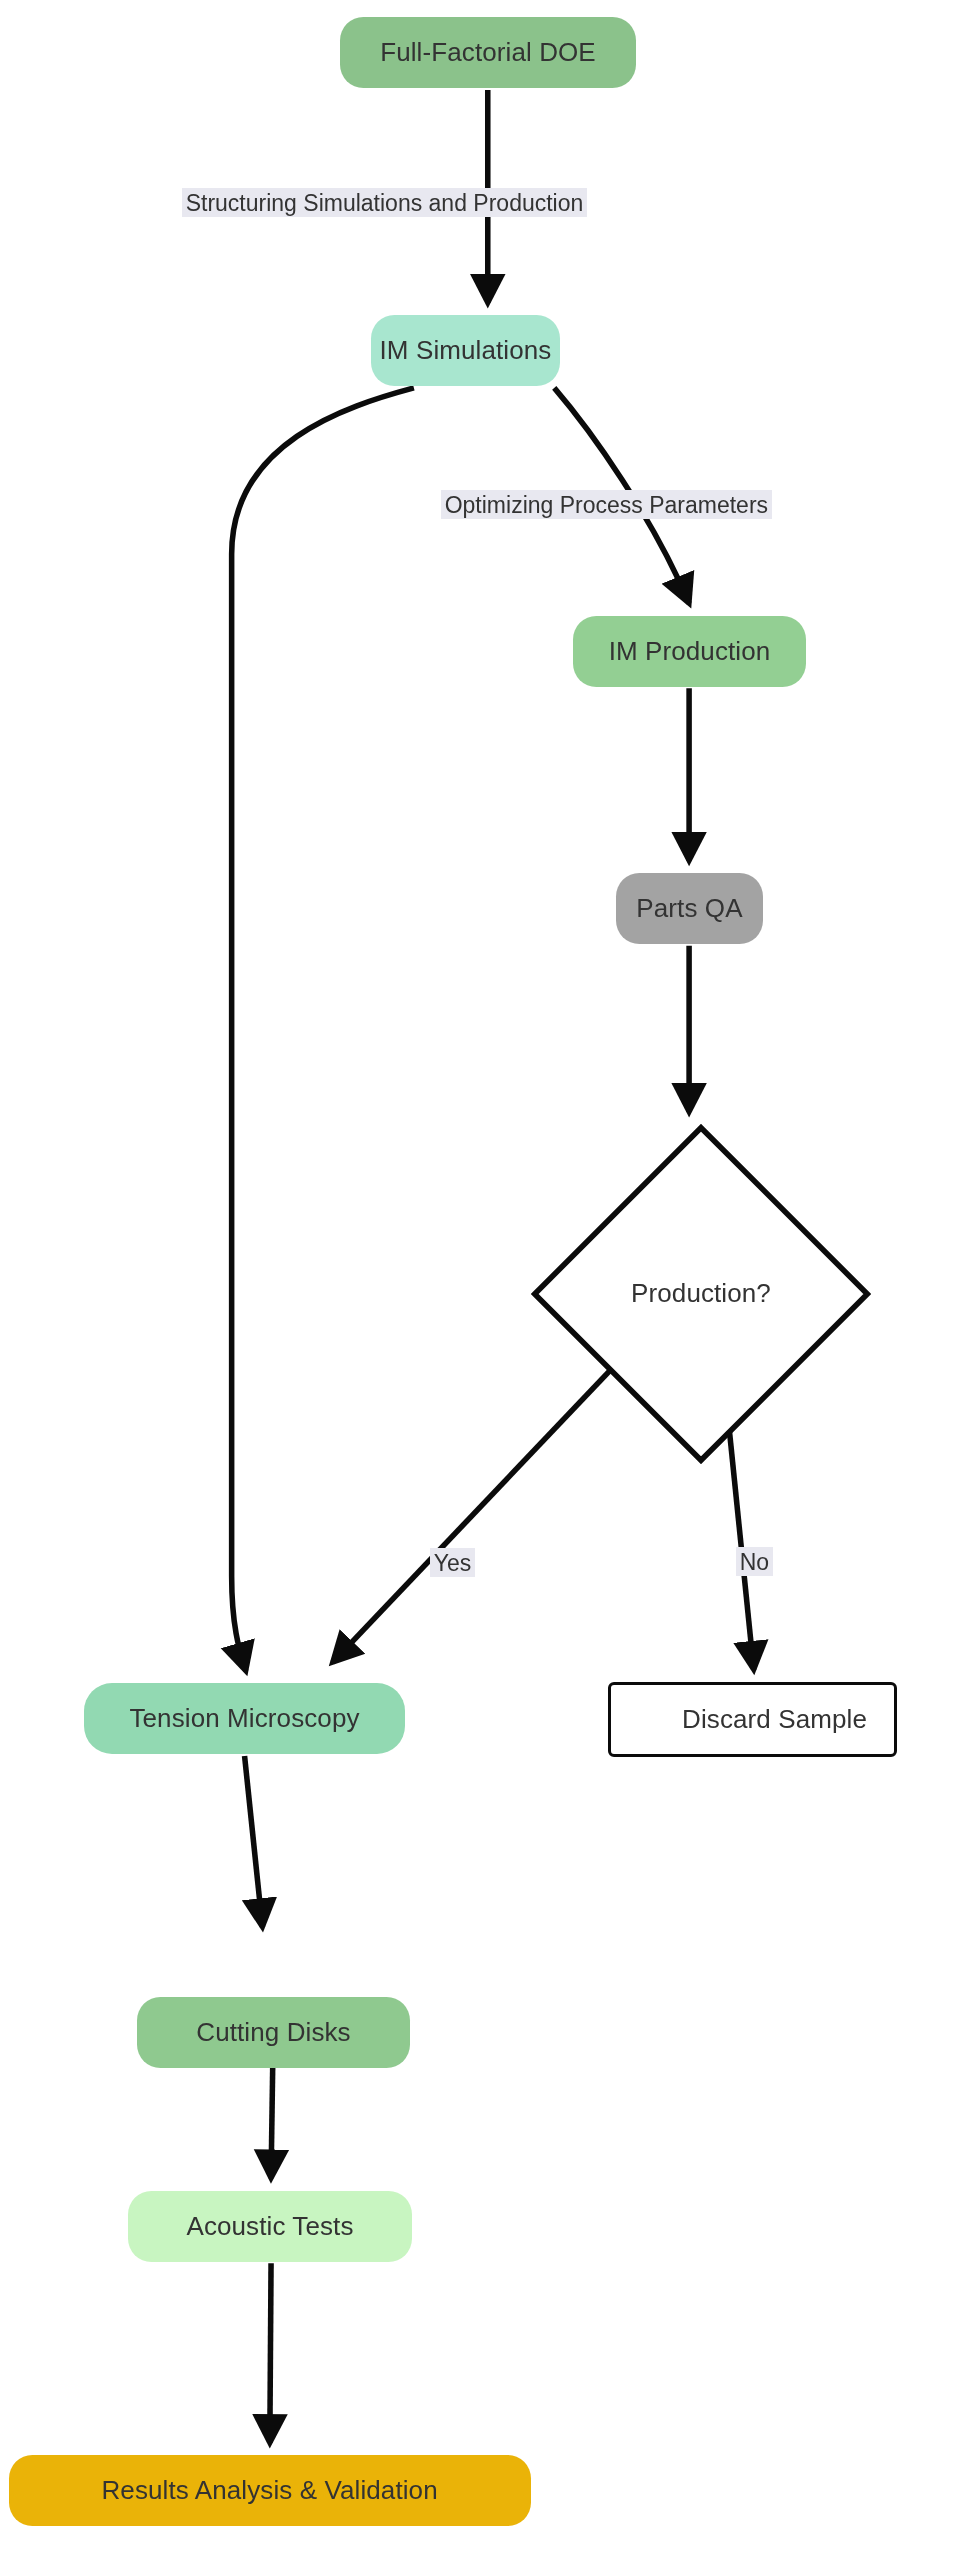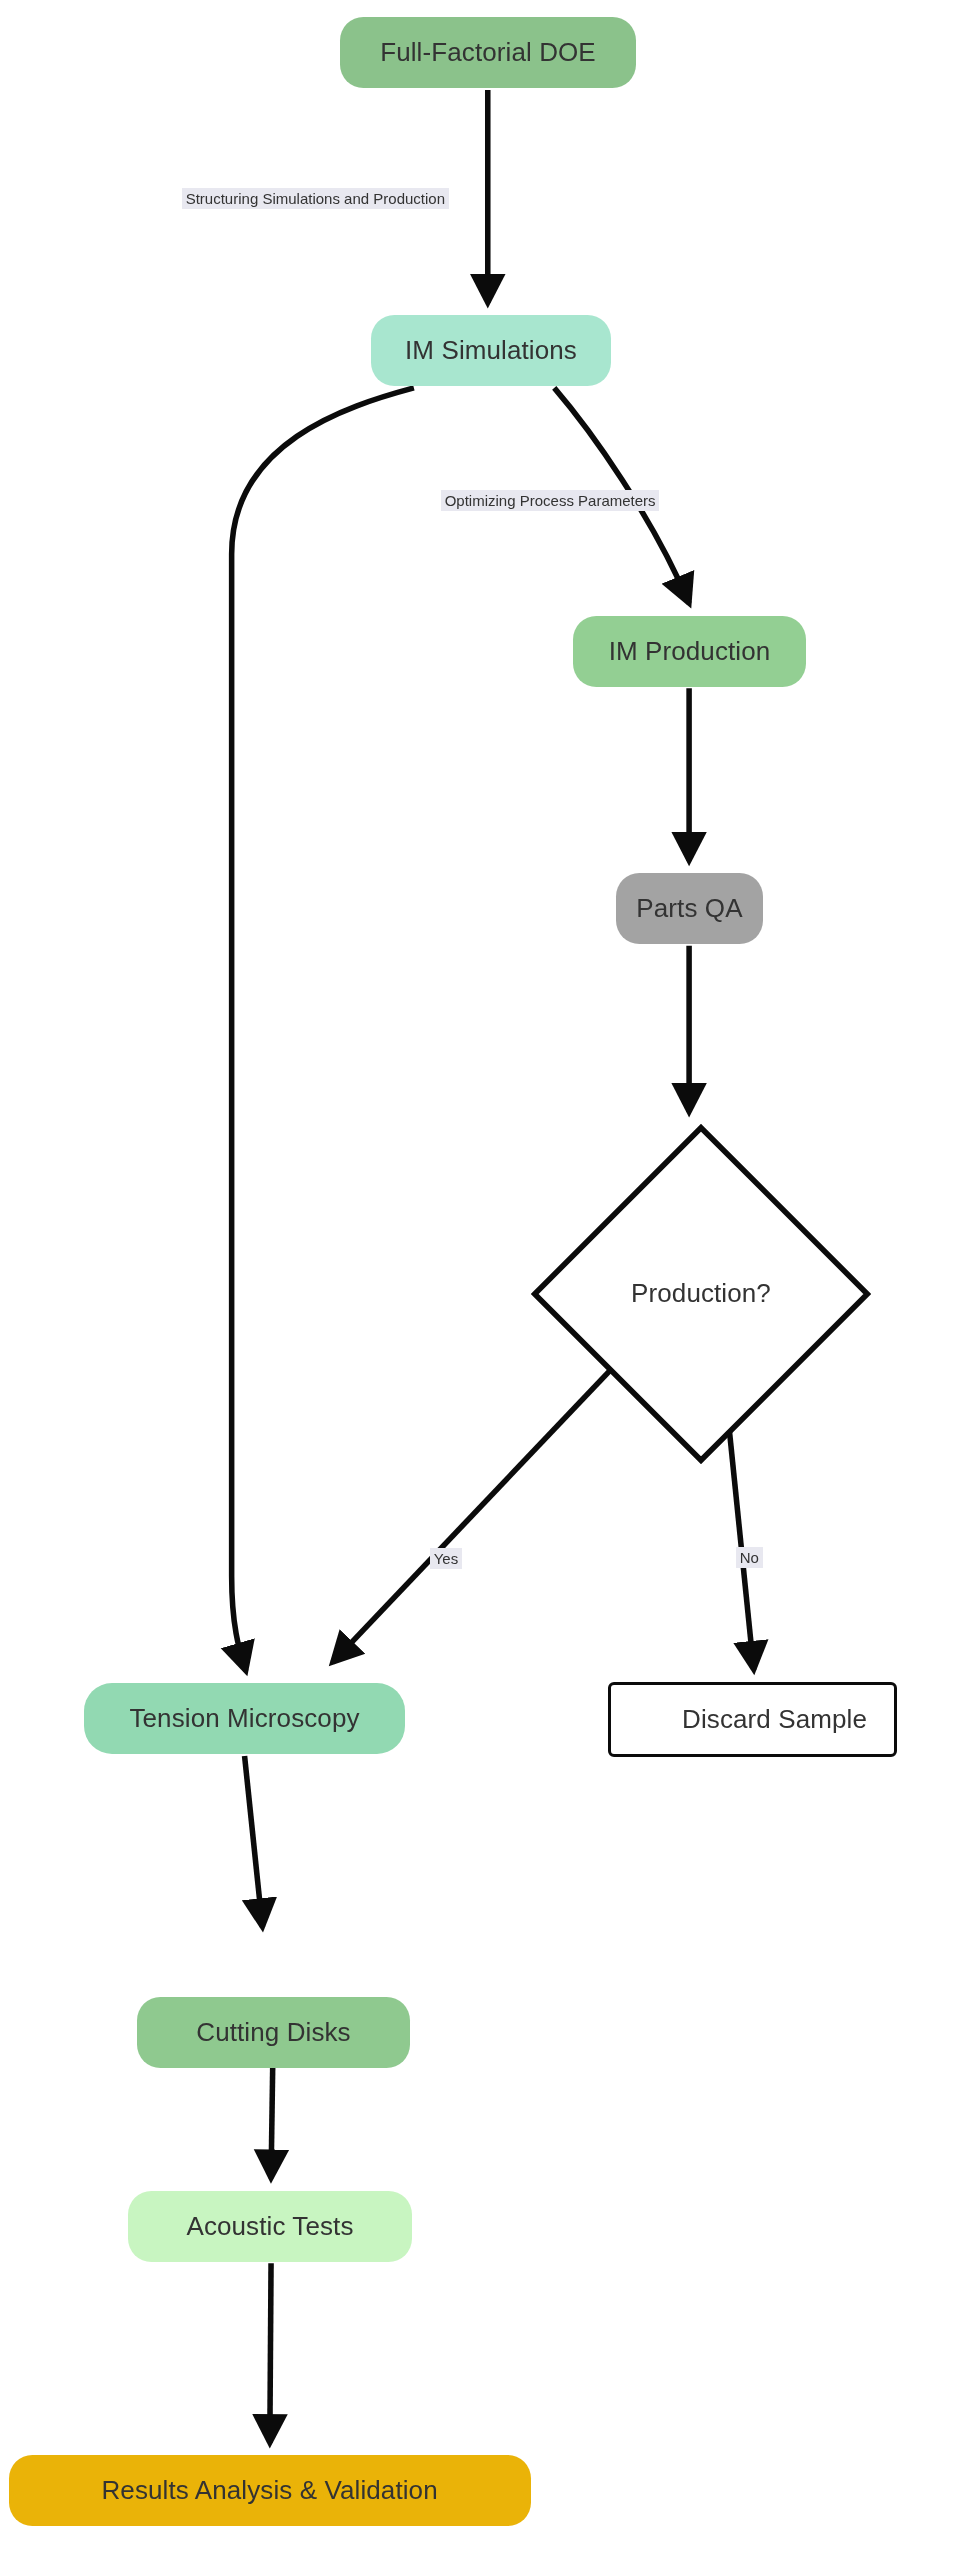--- a/index.html
+++ b/index.html
@@ -60,21 +60,21 @@
     height: 100%;
   }
   .diamond-label {
     position: relative;
     z-index: 2;
   }
   .edge-label {
     position: absolute;
     background: #e8e8f0;
     color: #333333;
-    font-size: 15px;
+    font-size: 23px;
     line-height: 1.05;
     padding: 2.5px 3.7px;
     white-space: nowrap;
     z-index: 4;
   }
 </style>
 </head>
 <body>
 
 <div id="flowchart-root">
@@ -106,21 +106,21 @@
       <path d="M 444,3268 L 440,3538"></path>
 
       <path d="M 440,3676 L 438,3968"></path>
     </g>
   </svg>
 
   <div class="node rounded" style="left:340px; top:17px; width:296px; height:71px; background:#8bc28b;">
     <span>Full-Factorial DOE</span>
   </div>
 
-  <div class="node rounded" style="left:371px; top:315px; width:240px; height:71px; background:#a8e6cf;">
+  <div class="node rounded" style="left:371px; top:315px; width:189px; height:71px; background:#a8e6cf;">
     <span>IM Simulations</span>
   </div>
 
   <div class="node rounded" style="left:573px; top:616px; width:233px; height:71px; background:#93cf93;">
     <span>IM Production</span>
   </div>
 
   <div class="node rounded" style="left:616px; top:873px; width:147px; height:71px; background:#a3a3a3;">
     <span>Parts QA</span>
   </div>

